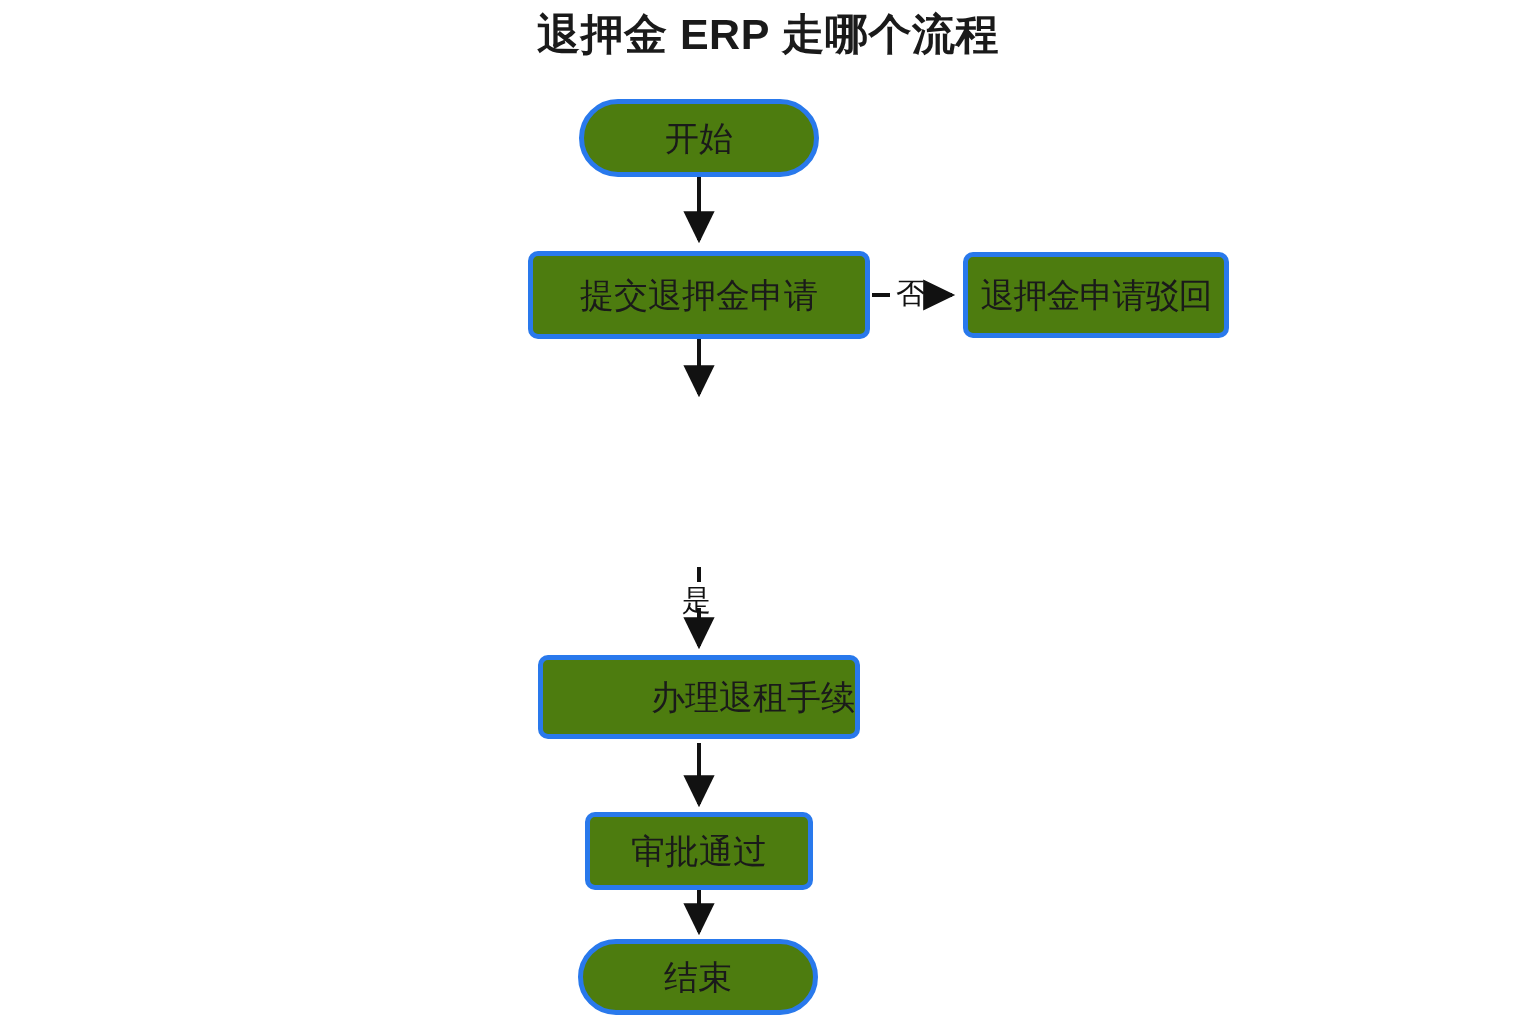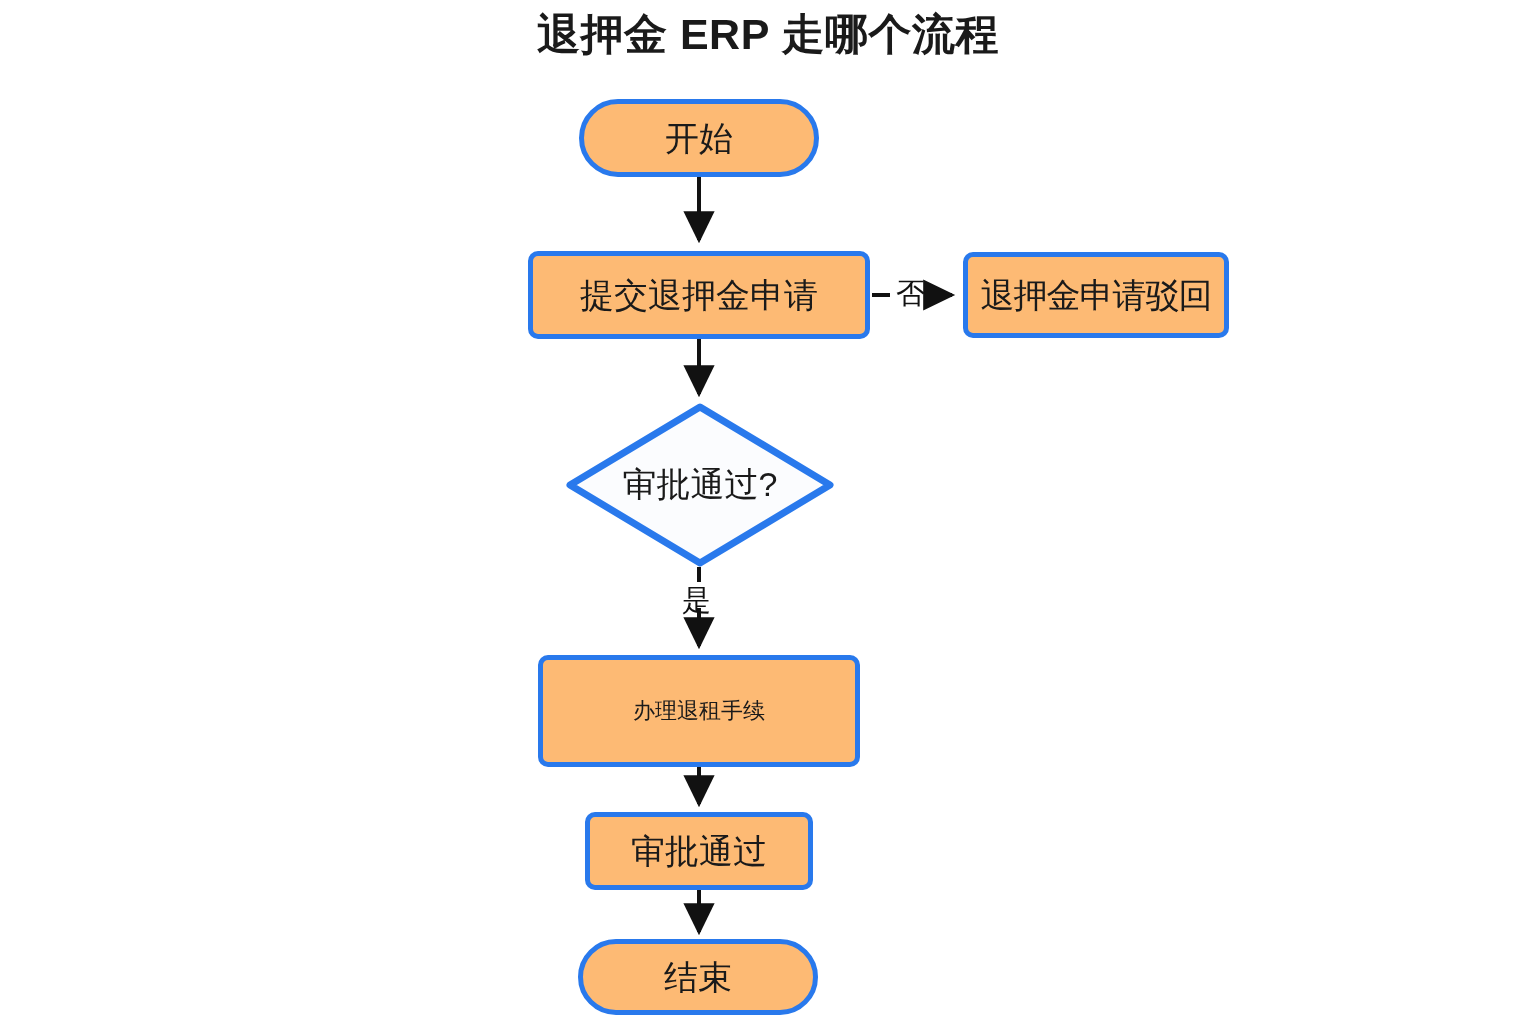--- a/index.html
+++ b/index.html
@@ -36,21 +36,21 @@
     text-align: center;
     font-size: 43px;
     font-weight: 700;
     color: #1a1a1a;
     letter-spacing: 0.5px;
     white-space: nowrap;
   }
   .node {
     position: absolute;
     box-sizing: border-box;
-    background: #fdba74;
+    background: #4d7c0f;
     border: 5px solid #2979ec;
     display: flex;
     align-items: center;
     justify-content: center;
     color: #1a1a1a;
     font-weight: 400;
     white-space: nowrap;
   }
   .node.stadium {
     border-radius: 999px;
@@ -60,21 +60,21 @@
   }
   .node-label {
     display: block;
     line-height: 1;
   }
   
   #node-start   { left: 579px; top: 99px;  width: 240px; height: 78px;  font-size: 34px; }
   #node-submit  { left: 528px; top: 251px; width: 342px; height: 88px;  font-size: 34px; }
   #node-reject  { left: 963px; top: 252px; width: 266px; height: 86px;  font-size: 34px; }
   #node-reject .node-label { letter-spacing: -1px; }
-  #node-process { left: 538px; top: 655px; width: 322px; height: 112px;  font-size: 22px; }
+  #node-process { left: 538px; top: 655px; width: 322px; height: 84px;  font-size: 34px; justify-content: flex-end; }
   #node-refund  { left: 585px; top: 812px; width: 228px; height: 78px;  font-size: 34px; }
   #node-end     { left: 578px; top: 939px; width: 240px; height: 76px;  font-size: 34px; text-align: right; }
 
   .decision-wrap {
     position: absolute;
     left: 566px;
     top: 403px;
     width: 268px;
     height: 164px;
   }
@@ -156,26 +156,20 @@
   </div>
 
   <div class="node process" id="node-reject">
     <span class="node-label">退押金申请驳回</span>
   </div>
 
   <div class="node process" id="node-submit">
     <span class="node-label">提交退押金申请</span>
   </div>
 
-  <div class="decision-wrap">
-    <svg class="decision-shape" viewBox="0 0 268 164" xmlns="http://www.w3.org/2000/svg">
-      <polygon points="134,4 264,82 134,160 4,82" fill="#fbfcfe" stroke="#2979ec" stroke-width="7" stroke-linejoin="round"></polygon>
-    </svg>
-    <div class="decision-label">审批通过?</div>
-  </div>
 
   <div class="edge-label" id="edge-label-no">否</div>
 
   <div class="edge-label" id="edge-label-yes">是</div>
 
   <div class="node process" id="node-process">
     <span class="node-label">办理退租手续</span>
   </div>
 
   <div class="node process" id="node-refund">

